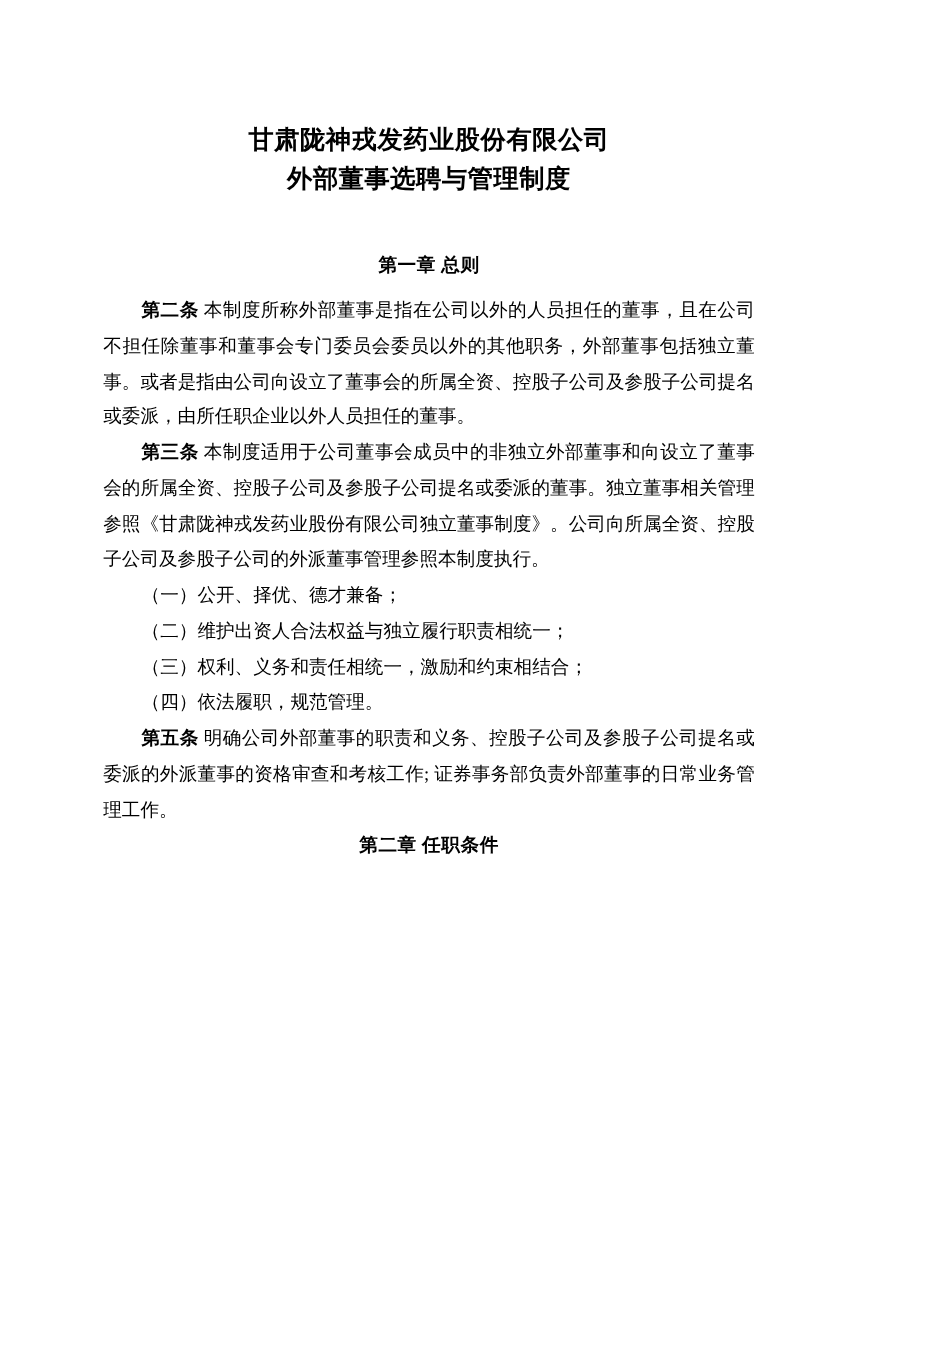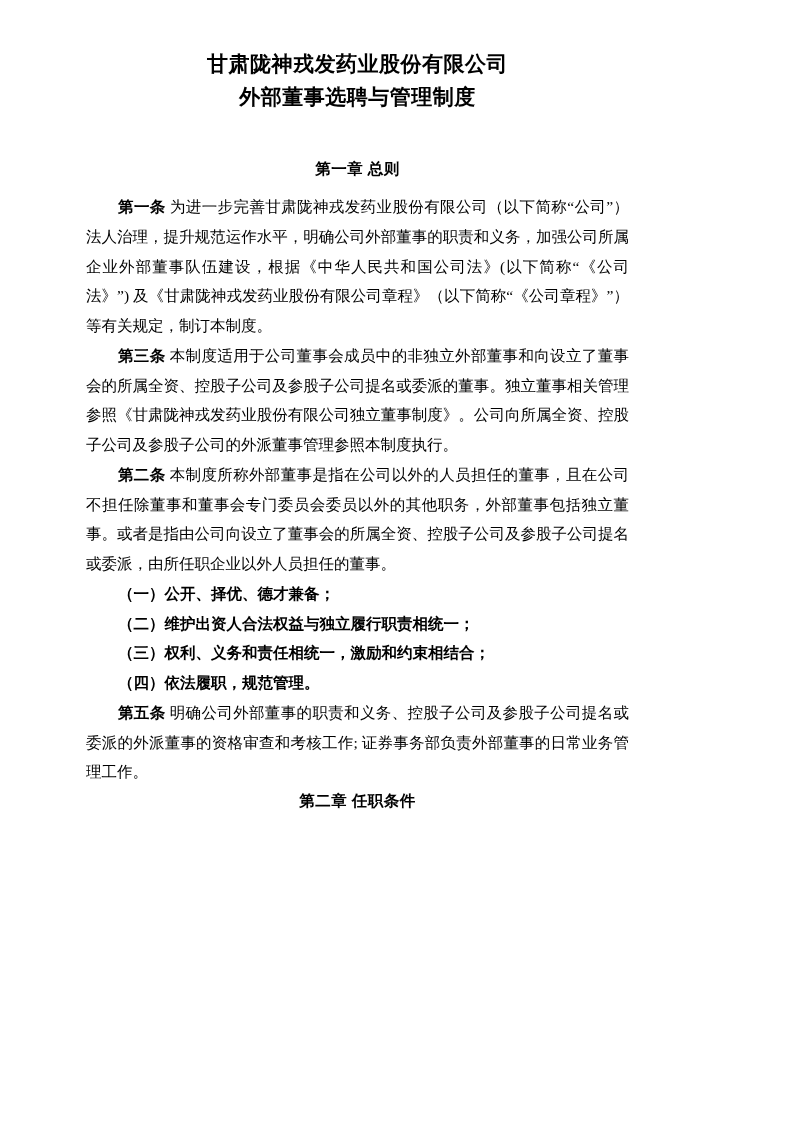--- a/index.html
+++ b/index.html
@@ -12,21 +12,21 @@
     height: 1122px;
     font-family: "Liberation Serif", "DejaVu Serif", serif;
     color: #000000;
     -webkit-font-smoothing: antialiased;
   }
   .page {
     position: relative;
     width: 715px;
     height: 1122px;
     box-sizing: border-box;
-    padding: 48px 86px 60px 86px;
+    padding: 100px 86px 60px 86px;
   }
   .doc-title {
     text-align: center;
     font-size: 21px;
     font-weight: bold;
     line-height: 1.55;
     letter-spacing: 0.5px;
   }
   .doc-title .line {
     display: block;
@@ -46,43 +46,41 @@
   p.body-para {
     font-size: 15.5px;
     line-height: 1.92;
     margin: 0;
     text-align: justify;
     text-justify: inter-ideograph;
     text-indent: 32px;
   }
   p.body-para.sub {
     text-indent: 32px;
-    font-weight: bold;
   }
   .art-label {
     font-weight: bold;
   }
 </style>
 </head>
 <body>
 
 <div class="page">
 
   <div class="doc-title">
     <span class="line">甘肃陇神戎发药业股份有限公司</span>
     <span class="line">外部董事选聘与管理制度</span>
   </div>
 
   <div class="chapter-heading">第一章  总则</div>
 
-  <p class="body-para"><span class="art-label">第一条</span><span>  为进一步完善甘肃陇神戎发药业股份有限公司（以下简称“公司”）法人治理，提升规范运作水平，明确公司外部董事的职责和义务，加强公司所属企业外部董事队伍建设，根据《中华人民共和国公司法》(以下简称“《公司法》”) 及《甘肃陇神戎发药业股份有限公司章程》（以下简称“《公司章程》”）等有关规定，制订本制度。</span></p>
+
+  <p class="body-para"><span class="art-label">第二条</span><span>  本制度所称外部董事是指在公司以外的人员担任的董事，且在公司不担任除董事和董事会专门委员会委员以外的其他职务，外部董事包括独立董事。或者是指由公司向设立了董事会的所属全资、控股子公司及参股子公司提名或委派，由所任职企业以外人员担任的董事。</span></p>
 
   <p class="body-para"><span class="art-label">第三条</span><span>  本制度适用于公司董事会成员中的非独立外部董事和向设立了董事会的所属全资、控股子公司及参股子公司提名或委派的董事。独立董事相关管理参照《甘肃陇神戎发药业股份有限公司独立董事制度》。公司向所属全资、控股子公司及参股子公司的外派董事管理参照本制度执行。</span></p>
-
-  <p class="body-para"><span class="art-label">第二条</span><span>  本制度所称外部董事是指在公司以外的人员担任的董事，且在公司不担任除董事和董事会专门委员会委员以外的其他职务，外部董事包括独立董事。或者是指由公司向设立了董事会的所属全资、控股子公司及参股子公司提名或委派，由所任职企业以外人员担任的董事。</span></p>
 
 
   <p class="body-para sub">（一）公开、择优、德才兼备；</p>
   <p class="body-para sub">（二）维护出资人合法权益与独立履行职责相统一；</p>
   <p class="body-para sub">（三）权利、义务和责任相统一，激励和约束相结合；</p>
   <p class="body-para sub">（四）依法履职，规范管理。</p>
 
   <p class="body-para"><span class="art-label">第五条</span><span>  明确公司外部董事的职责和义务、控股子公司及参股子公司提名或委派的外派董事的资格审查和考核工作; 证券事务部负责外部董事的日常业务管理工作。</span></p>
 
   <div class="chapter-heading second">第二章  任职条件</div>

